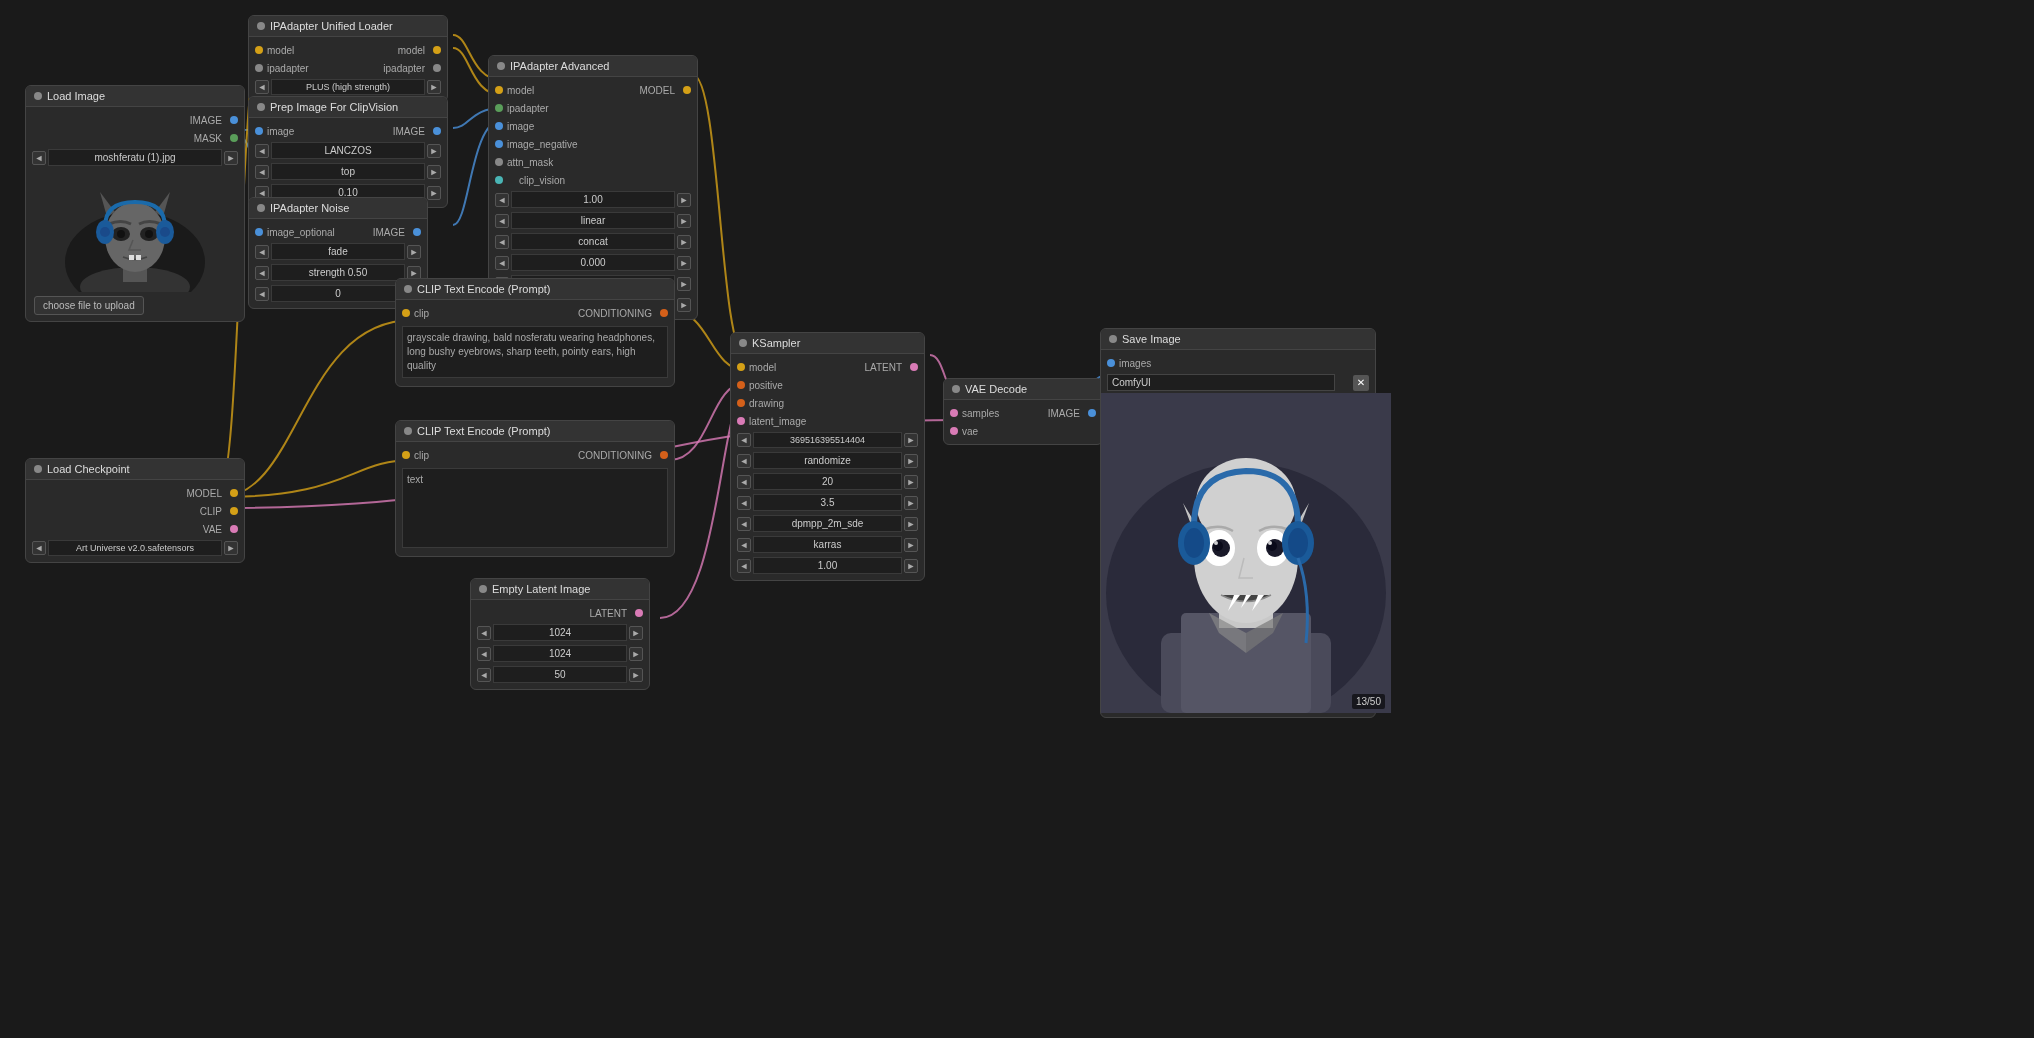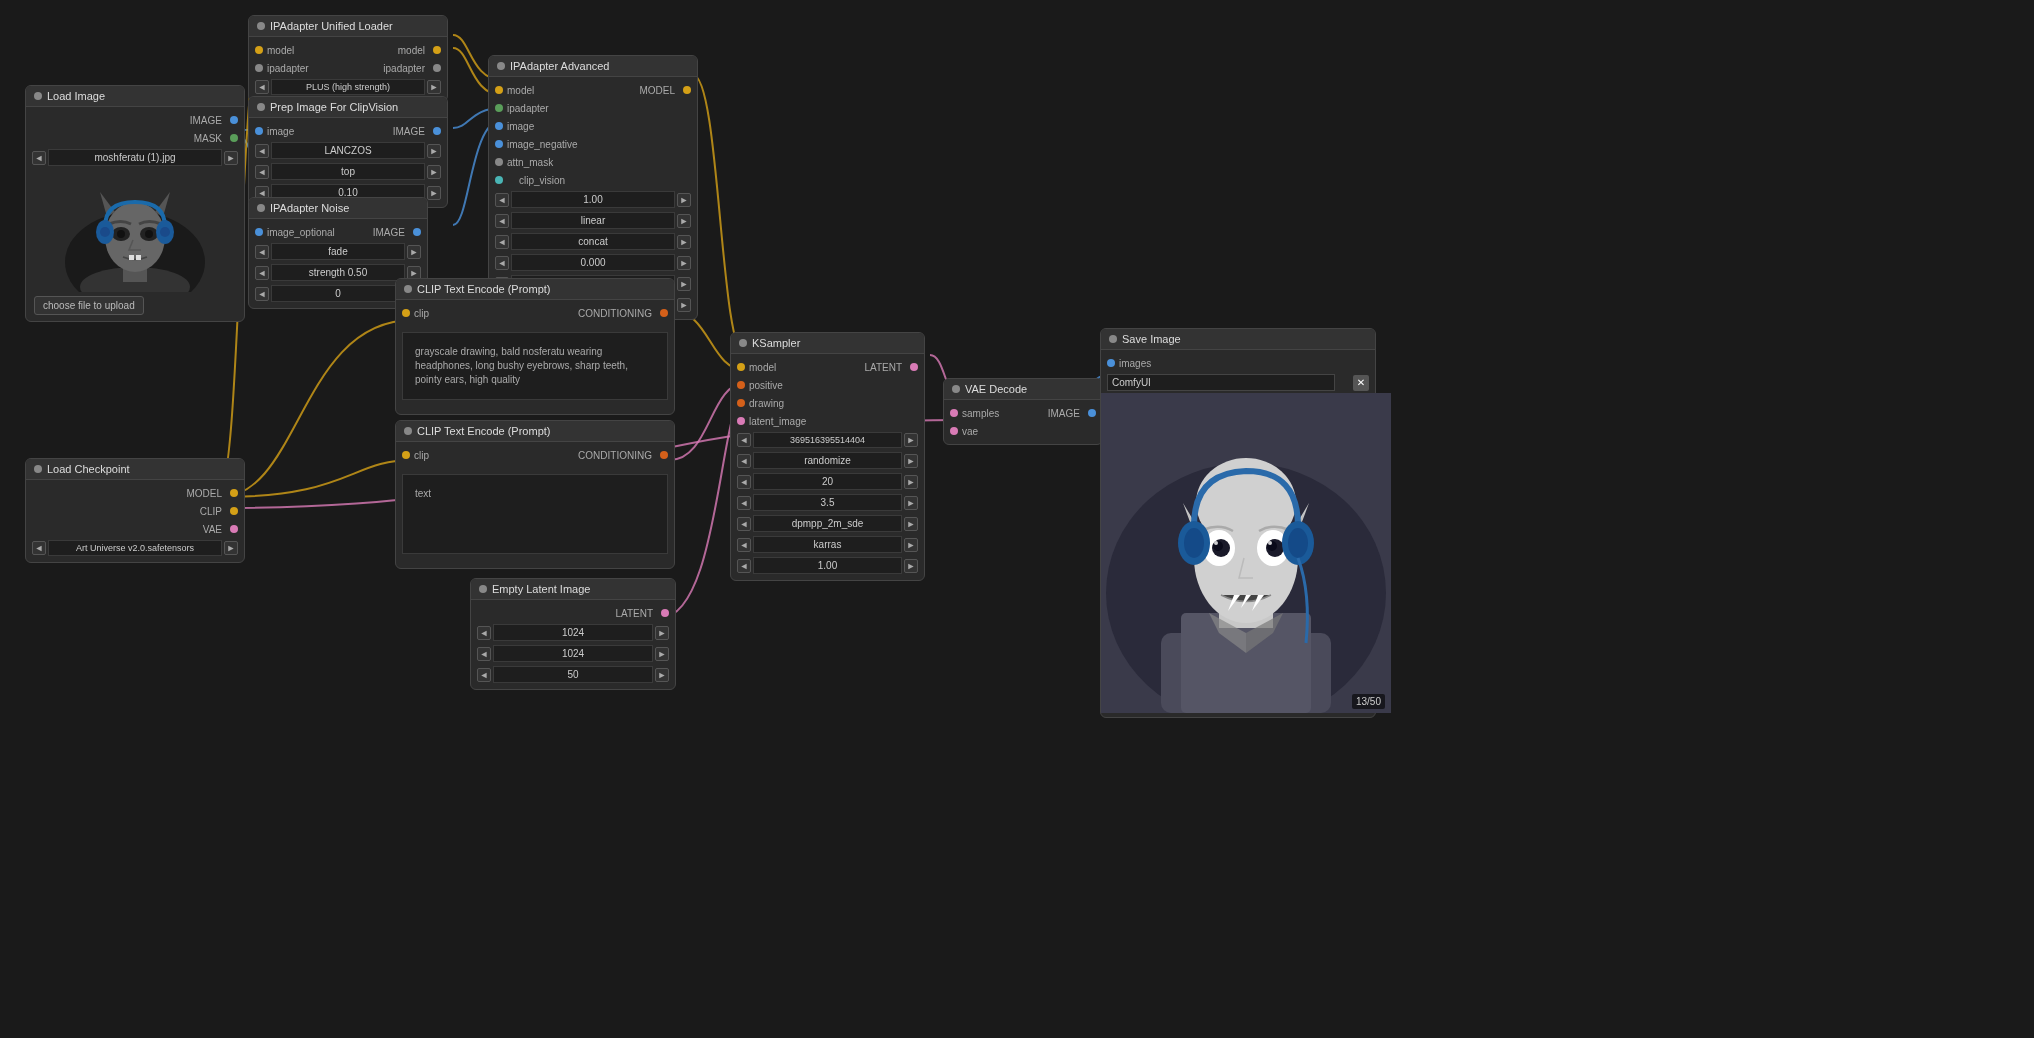--- a/index.html
+++ b/index.html
@@ -134,24 +134,24 @@
       display: flex;
       align-items: center;
       justify-content: center;
       position: relative;
       overflow: hidden;
     }
 
     .prompt-text-area {
       background: #1e1e1e;
       border: 1px solid #3a3a3a;
-      padding: 12px;
+      padding: 4px;
       font-size: 10px;
       color: #aaa;
-      margin: 10px 6px;
+      margin: 4px 6px;
       min-height: 50px;
       line-height: 1.4;
     }
 
     .choose-file-btn {
       background: #333;
       border: 1px solid #555;
       color: #bbb;
       padding: 3px 8px;
       font-size: 10px;
@@ -573,21 +573,21 @@
       <span style="flex:1; text-align:right; padding-right:4px;">IMAGE</span>
       <span class="connector-dot right blue"></span>
     </div>
     <div class="node-row connector">
       <span class="connector-dot left pink"></span>
       <span style="flex:1;">vae</span>
     </div>
   </div>
 </div>
 
-<div class="node" style="top:578px; left:470px; width:206px;">
+<div class="node" style="top:578px; left:470px; width:180px;">
   <div class="node-header">
     <span class="node-dot"></span>
     <span>Empty Latent Image</span>
   </div>
   <div class="node-body">
     <div class="node-row connector">
       <span style="flex:1; text-align:right; padding-right:4px;">LATENT</span>
       <span class="connector-dot right pink"></span>
     </div>
     <div class="widget-row">

